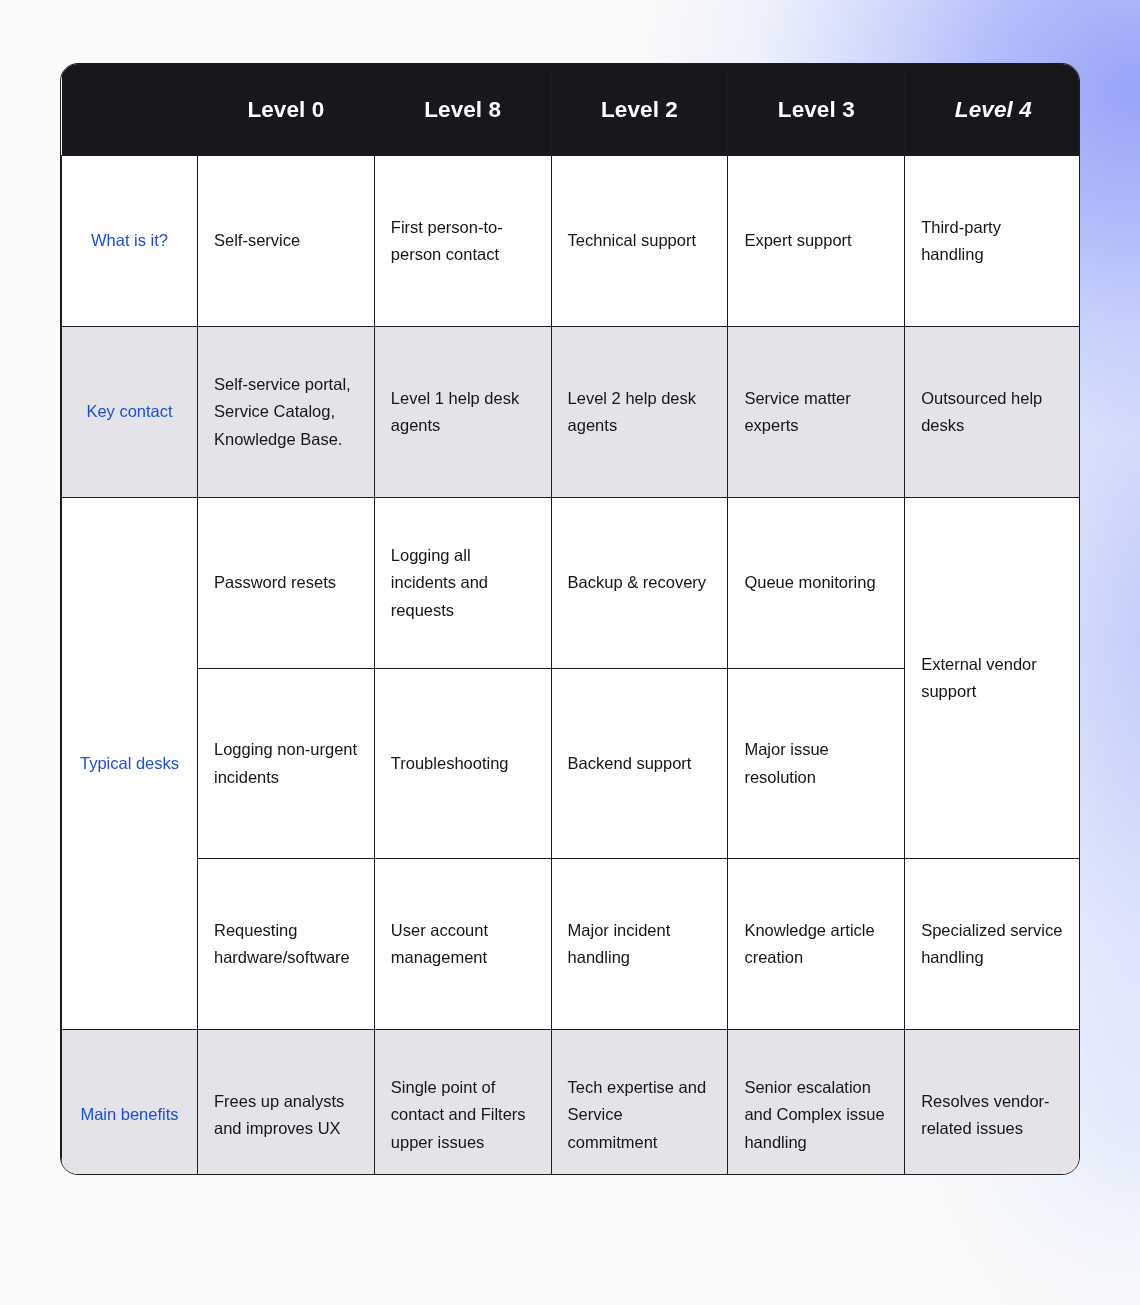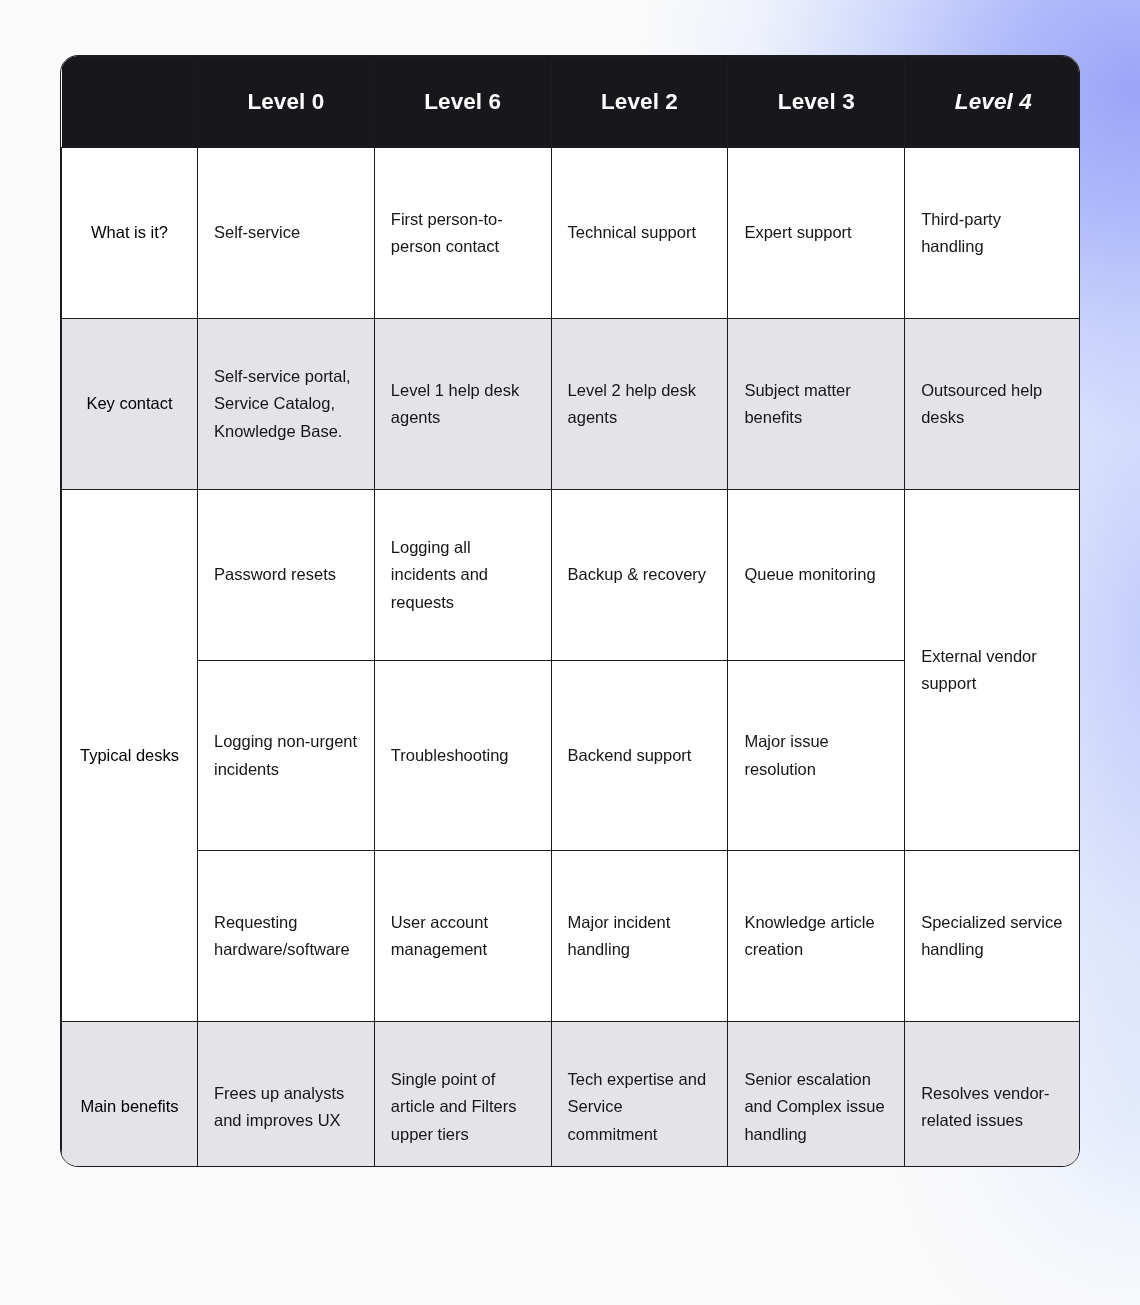--- a/index.html
+++ b/index.html
@@ -37,21 +37,21 @@
         rgba(222,232,253,0.55) 0%,
         rgba(244,248,254,0.15) 60%,
         rgba(250,250,250,0) 100%),
       #fafafa;
   }
 
   
   #matrix-card {
     position: absolute;
     left: 60px;
-    top: 55px;
+    top: 63px;
     width: 1020px;
     height: 1112px;
     border-radius: 18px;
     overflow: hidden;
     background: #ffffff;
     border: 1.4px solid #1b1b20;
   }
 
   table.matrix {
     width: 100%;
@@ -85,21 +85,21 @@
     background: #17171c;
     border-left: none;
   }
   thead th.last { border-right: none; font-style: italic; }
 
   
   td.rowlabel {
     text-align: center;
     font-size: 16.5px;
     line-height: 1.65;
-    color: #000000;
+    color: #1d4ed8;
     padding: 0 10px;
     border-left: none;
   }
 
   
   td.val {
     font-size: 16.5px;
     line-height: 1.65;
     color: #15151a;
     text-align: left;
@@ -131,21 +131,21 @@
       <col class="c-lvl">
       <col class="c-lvl">
       <col class="c-lvl">
       <col class="c-lvl">
     </colgroup>
 
     <thead>
       <tr>
         <th class="corner"></th>
         <th>Level 0</th>
-        <th>Level 6</th>
+        <th>Level 8</th>
         <th>Level 2</th>
         <th>Level 3</th>
         <th class="last">Level 4</th>
       </tr>
     </thead>
 
     <tbody>
 
       <tr class="plain" style="height:171px;">
         <td class="rowlabel">What is it?</td>
@@ -154,21 +154,21 @@
         <td class="val">Technical support</td>
         <td class="val">Expert support</td>
         <td class="val last">Third-party handling</td>
       </tr>
 
       <tr class="shaded" style="height:171px;">
         <td class="rowlabel">Key contact</td>
         <td class="val">Self-service portal, Service Catalog, Knowledge Base.</td>
         <td class="val">Level 1 help desk agents</td>
         <td class="val">Level 2 help desk agents</td>
-        <td class="val">Subject matter benefits</td>
+        <td class="val">Service matter experts</td>
         <td class="val last">Outsourced help desks</td>
       </tr>
 
       <tr class="plain" style="height:171px;">
         <td class="rowlabel" rowspan="3">Typical desks</td>
         <td class="val">Password resets</td>
         <td class="val">Logging all incidents and requests</td>
         <td class="val">Backup &amp; recovery</td>
         <td class="val">Queue monitoring</td>
         <td class="val last" rowspan="2" style="height:256px;">External vendor support</td>
@@ -185,21 +185,21 @@
         <td class="val">Requesting hardware/software</td>
         <td class="val">User account management</td>
         <td class="val">Major incident handling</td>
         <td class="val">Knowledge article creation</td>
         <td class="val last">Specialized service handling</td>
       </tr>
 
       <tr class="shaded" style="height:171px;">
         <td class="rowlabel">Main benefits</td>
         <td class="val">Frees up analysts and improves UX</td>
-        <td class="val">Single point of article and Filters upper tiers</td>
+        <td class="val">Single point of contact and Filters upper issues</td>
         <td class="val">Tech expertise and Service commitment</td>
         <td class="val">Senior escalation and Complex issue handling</td>
         <td class="val last">Resolves vendor-related issues</td>
       </tr>
 
     </tbody>
   </table>
 </div>
 
 <div id="footer">

